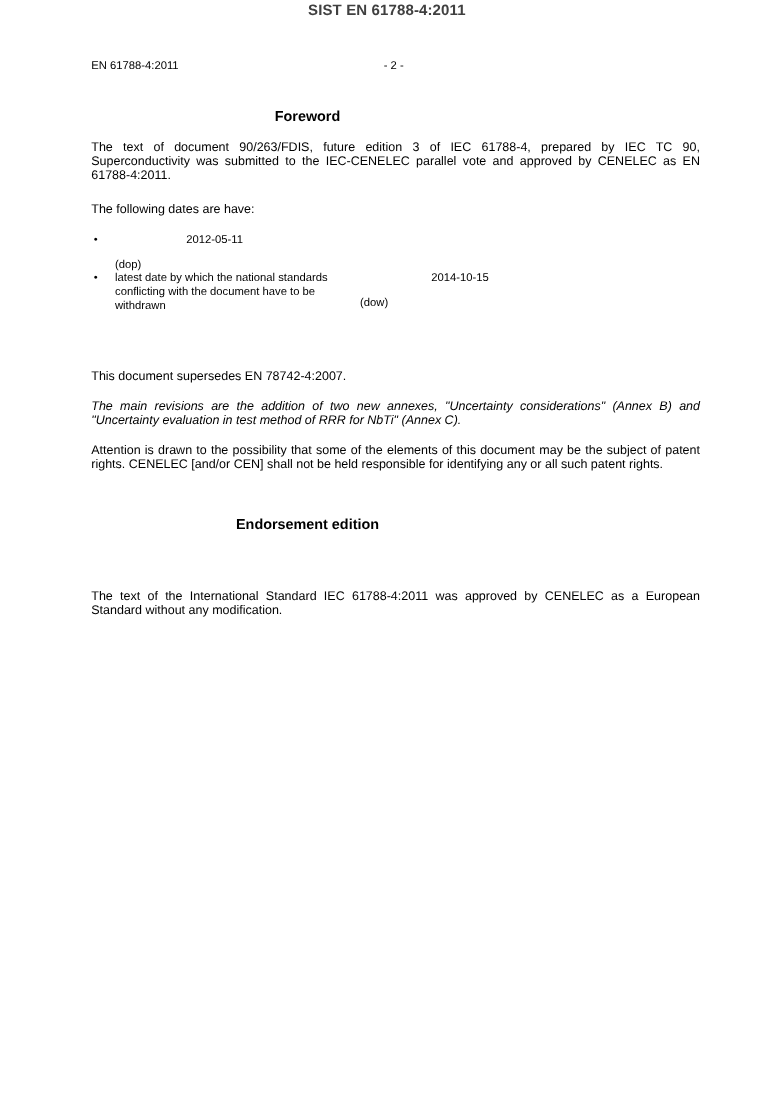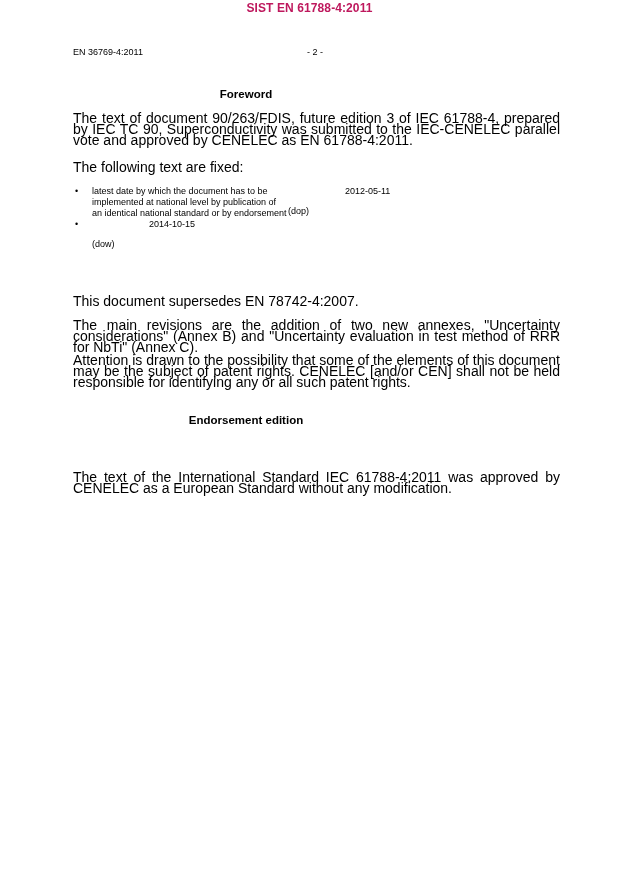--- a/index.html
+++ b/index.html
@@ -2,74 +2,74 @@
 <html><head>
   <meta charset="utf-8">
   <style>
     html, body { margin: 0; padding: 0; background: #ffffff; }
     body {
       width: 619px; height: 877px; position: relative; overflow: hidden;
       font-family: "Liberation Sans", sans-serif; color: #000;
     }
     .watermark {
       position: absolute; top: 0; left: 0; width: 619px; text-align: center;
-      font-size: 12px; font-weight: bold; color: #be185d; top: 1px;
+      font-size: 12px; font-weight: bold; color: #404040; top: 1px;
       letter-spacing: 0.1px;
     }
     .header {
       position: absolute; top: 47px; left: 73px; width: 487px; font-size: 9px;
     }
     .header .left { position: absolute; left: 0; top: 0; }
     .header .center { position: absolute; left: 234px; top: 0; }
     h2 {
       position: absolute; margin: 0; width: 492px; left: 0; text-align: center;
       font-size: 11.5px; font-weight: bold;
     }
     .para {
-      position: absolute; left: 73px; width: 487px; font-size: 14px; line-height: 11px;
+      position: absolute; left: 73px; width: 487px; font-size: 10px; line-height: 11px;
       text-align: justify; margin: 0;
     }
     .bullets { position: absolute; left: 73px; top: 186px; width: 487px; font-size: 9px; line-height: 11px; }
     .bullet-row { display: flex; align-items: flex-start; }
     .bullet-dot { width: 19px; padding-left: 2px; box-sizing: border-box; }
     .bullet-text { width: 196px; }
     .bullet-code { width: 57px; margin-top: 20px; }
     .bullet-date { width: 80px; }
   </style>
 </head>
 <body>
 
 <div class="watermark">SIST EN 61788-4:2011</div>
 
 <div class="header">
-  <span class="left">EN 36769-4:2011</span>
+  <span class="left">EN 61788-4:2011</span>
   <span class="center">- 2 -</span>
 </div>
 
 <h2 style="top:88px;">Foreword</h2>
 
 <p class="para" style="top:113px;">The text of document 90/263/FDIS, future edition 3 of IEC 61788-4, prepared by IEC TC 90, Superconductivity was submitted to the IEC-CENELEC parallel vote and approved by CENELEC as EN 61788-4:2011.</p>
 
-<p class="para" style="top:162px;">The following text are fixed:</p>
+<p class="para" style="top:162px;">The following dates are have:</p>
 
 <div class="bullets">
   <div class="bullet-row">
     <span class="bullet-dot">•</span>
-    <span class="bullet-text">latest date by which the document has to be implemented at national level by publication of an identical national standard or by endorsement</span>
     <span class="bullet-code">(dop)</span>
     <span class="bullet-date">2012-05-11</span>
   </div>
   <div class="bullet-row">
     <span class="bullet-dot">•</span>
+    <span class="bullet-text">latest date by which the national standards conflicting with the document have to be withdrawn</span>
     <span class="bullet-code">(dow)</span>
     <span class="bullet-date">2014-10-15</span>
   </div>
 </div>
 
 <p class="para" style="top:296px;">This document supersedes EN 78742-4:2007.</p>
 
-<p class="para" style="top:320px;">The main revisions are the addition of two new annexes, "Uncertainty considerations" (Annex B) and "Uncertainty evaluation in test method of RRR for NbTi" (Annex C).</p>
+<p class="para" style="top:320px;font-style:italic;">The main revisions are the addition of two new annexes, "Uncertainty considerations" (Annex B) and "Uncertainty evaluation in test method of RRR for NbTi" (Annex C).</p>
 
 <p class="para" style="top:355px;">Attention is drawn to the possibility that some of the elements of this document may be the subject of patent rights. CENELEC [and/or CEN] shall not be held responsible for identifying any or all such patent rights.</p>
 
 <h2 style="top:414px;">Endorsement edition</h2>
 
 <p class="para" style="top:440px;margin-top:32px;">The text of the International Standard IEC 61788-4:2011 was approved by CENELEC as a European Standard without any modification.</p>
 
 </body></html>

